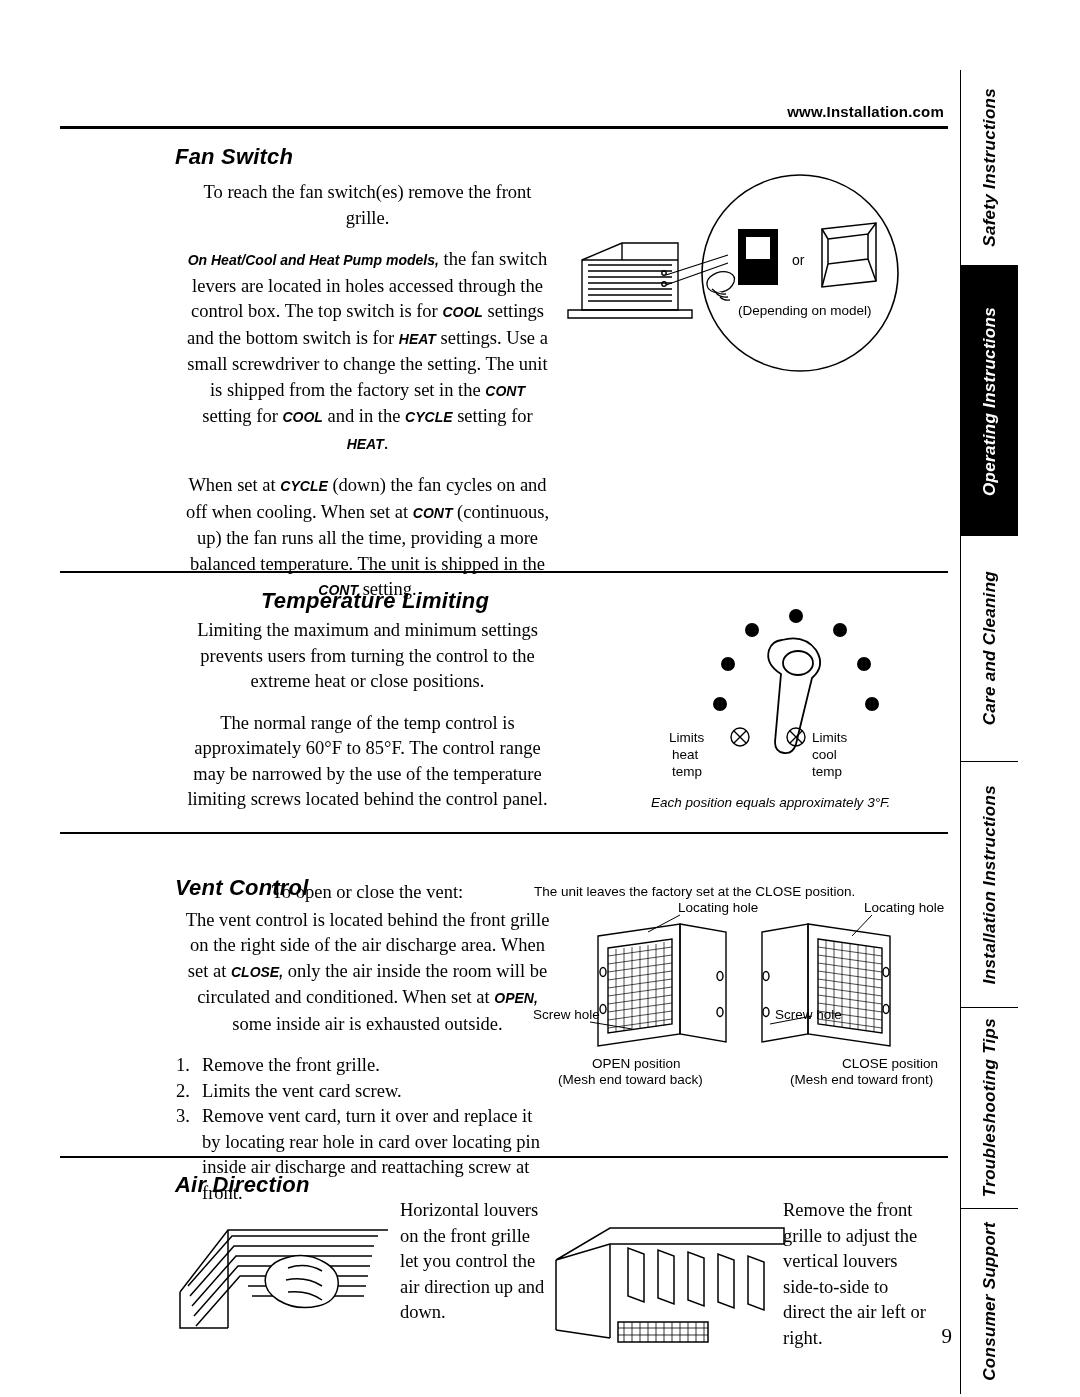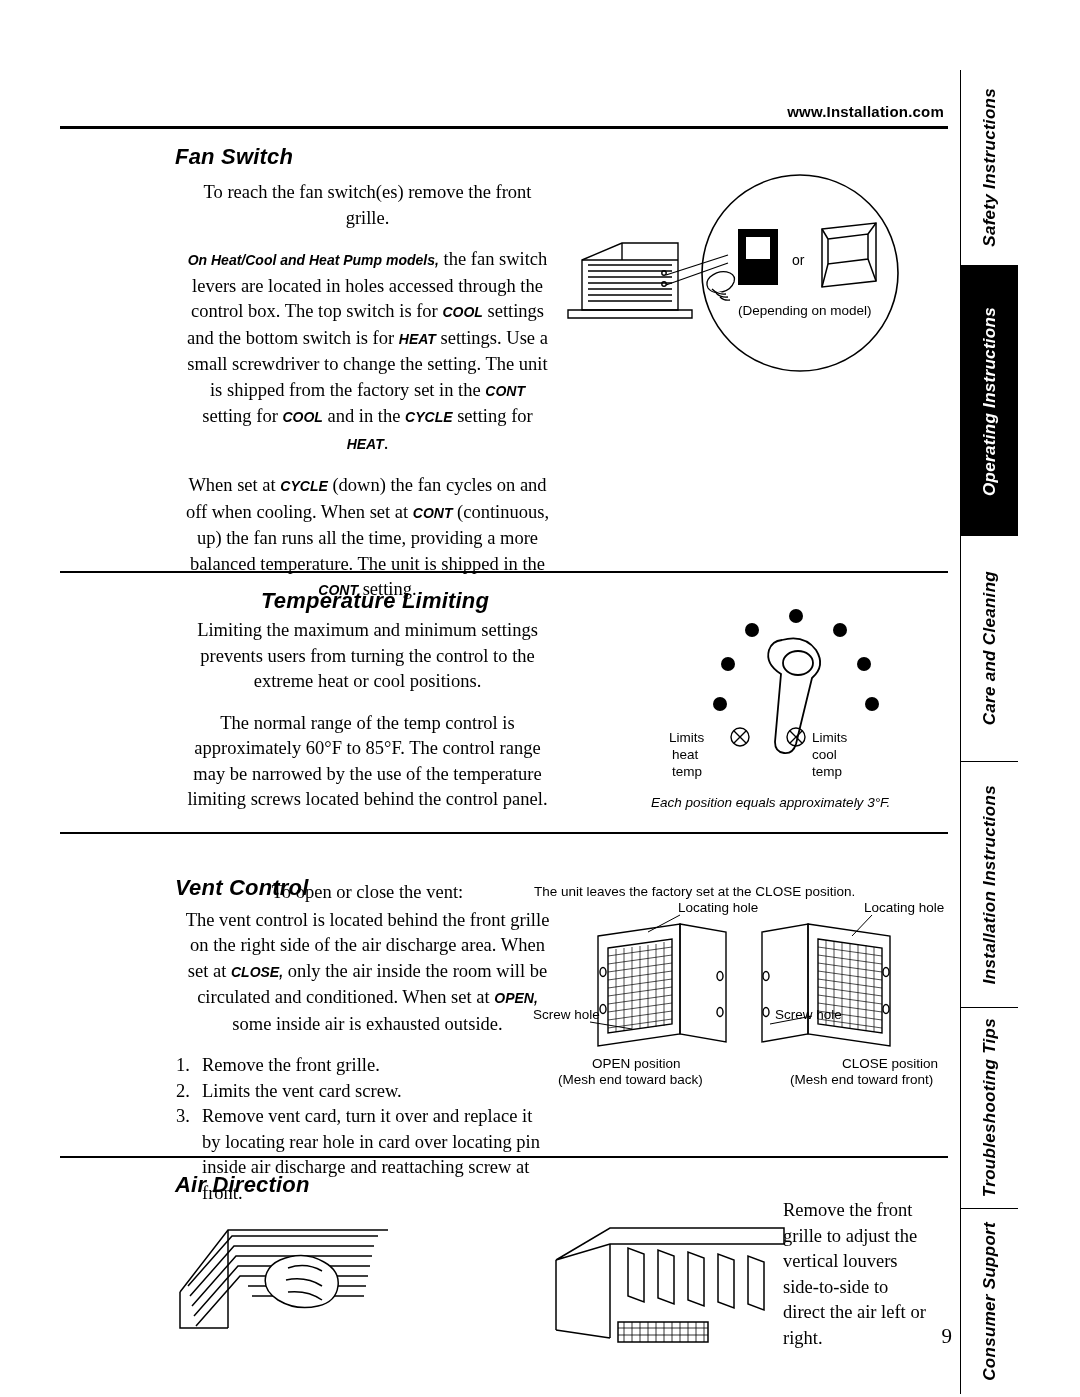--- a/index.html
+++ b/index.html
@@ -211,21 +211,21 @@
         <path d="M262 44 L268 54 M316 38 L308 49 M316 96 L308 74 M262 102 L268 79"></path>
       </g>
       <text x="178" y="130" font-family="Liberation Sans, sans-serif" font-size="13.5">(Depending on model)</text>
     </svg>
   </div>
 
   <div class="sec-rule" style="top:571px;"></div>
   <h2 class="sec-title" style="left:261px; top:588px;">Temperature Limiting</h2>
 
   <div class="body-col" style="left:176px; top:618px; width:375px;">
-    <p>Limiting the maximum and minimum settings prevents users from turning the control to the extreme heat or cool positions.</p>
+    <p>Limiting the maximum and minimum settings prevents users from turning the control to the extreme heat or close positions.</p>
     <p>The normal range of the temp control is approximately 60°F to 85°F. The control range may be narrowed by the use of the temperature limiting screws located behind the control panel.</p>
   </div>
 
   <div class="fig" style="left:636px; top:600px; width:330px; height:215px;text-decoration:underline;">
     <svg width="330" height="215" viewBox="0 0 330 215">
 
       <g fill="#000">
         <circle cx="116" cy="30" r="7"></circle>
         <circle cx="160" cy="16" r="7"></circle>
         <circle cx="204" cy="30" r="7"></circle>
@@ -321,20 +321,21 @@
       <text x="334" y="28" font-family="Liberation Sans, sans-serif" font-size="13.5">Locating hole</text>
       <text x="245" y="135" font-family="Liberation Sans, sans-serif" font-size="13.5">Screw hole</text>
       <text x="312" y="184" font-family="Liberation Sans, sans-serif" font-size="13.5">CLOSE position</text>
       <text x="260" y="200" font-family="Liberation Sans, sans-serif" font-size="13.5">(Mesh end toward front)</text>
     </svg>
   </div>
 
   <div class="sec-rule" style="top:1156px;"></div>
   <h2 class="sec-title" style="left:175px; top:1172px;">Air Direction</h2>
 
+  <div class="body-col" style="left:400px; top:1198px; width:145px;">Horizontal louvers on the front grille let you control the air direction up and down.</div>
   <div class="body-col" style="left:783px; top:1198px; width:150px;">Remove the front grille to adjust the vertical louvers side-to-side to direct the air left or right.</div>
 
   <div class="fig" style="left:168px; top:1200px; width:225px; height:140px;">
     <svg width="225" height="140" viewBox="0 0 225 140">
       <g stroke="#000" stroke-width="1.5" fill="none">
         <path d="M12 92 L60 30 L220 30"></path>
         <path d="M12 92 L12 128 L60 128"></path>
         <path d="M20 86 L64 36 L210 36"></path>
         <path d="M22 96 L66 46 L206 46"></path>
         <path d="M24 106 L68 56 L204 56"></path>

